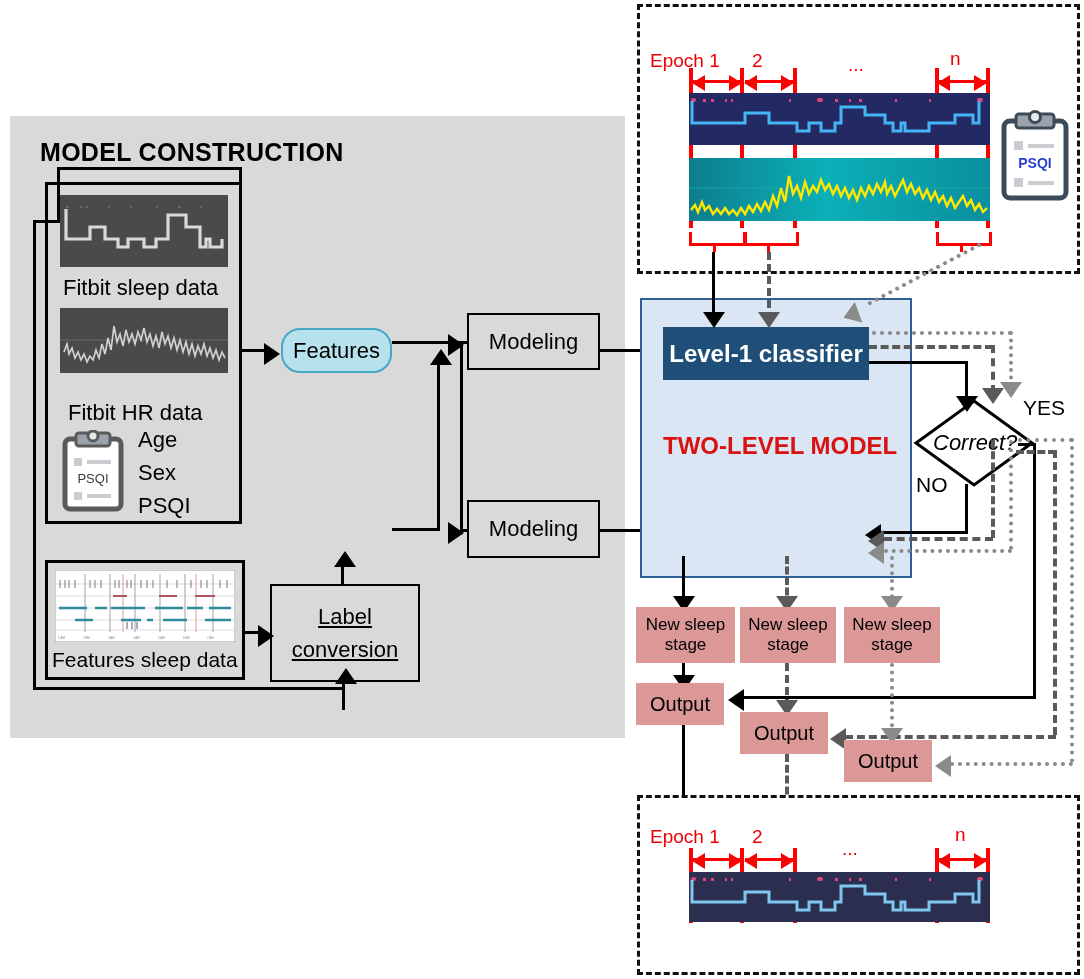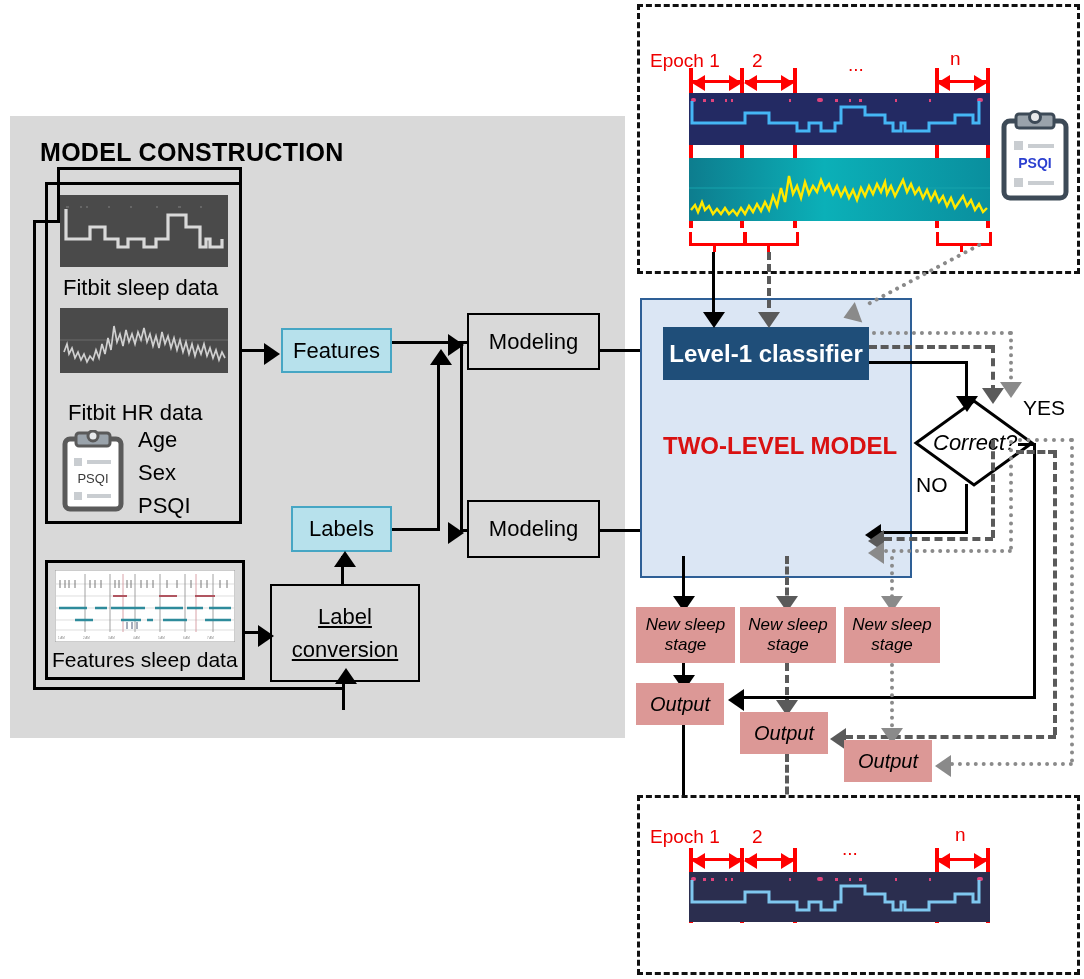--- a/index.html
+++ b/index.html
@@ -12,21 +12,21 @@
   .dashed-panel{position:absolute;background:#ffffff;border:3px dashed #111111;box-sizing:border-box;}
   .blue-panel{position:absolute;background:#dbe6f4;border:2px solid #2e5f96;box-sizing:border-box;}
   .black-box{position:absolute;background:transparent;border:3px solid #000;box-sizing:border-box;}
 
   
   .box{position:absolute;box-sizing:border-box;display:flex;align-items:center;
        justify-content:center;text-align:center;line-height:1.15;}
   .box-gray{background:#d9d9d9;border:2px solid #3f3f3f;color:#000;font-size:22px;}
   .box-cyan{background:#b7e1ec;border:2px solid #46a6c4;color:#000;font-size:22px;}
   .box-navy{background:#1f4e79;border:1px solid #1f4e79;color:#ffffff;font-size:24px;font-weight:bold;}
-  .box-pink{background:#dc9896;border:1px solid #dc9896;color:#000;font-size:17px;font-style:italic;}
+  .box-pink{background:#dc9896;border:1px solid #dc9896;color:#000;font-size:17px;}
   .box-orange{background:#ef8636;color:#ffffff;font-size:22px;
               border:2px solid #d4761f;
               clip-path:polygon(18px 0,100% 0,100% 100%,0 100%,0 18px);}
 
   
   .ttl{position:absolute;font-weight:bold;color:#000;}
   .ttl-mc{font-size:25px;letter-spacing:.3px;}
   .ttl-new{font-size:28px;letter-spacing:1.5px;}
   .ttl-pred{font-size:27px;letter-spacing:1px;}
   .lbl{position:absolute;color:#000;font-size:22px;}
@@ -175,25 +175,22 @@
         <text x="53" y="69">3 AM</text>
           <text x="78" y="69">4 AM</text>
         <text x="103" y="69">5 AM</text>
           <text x="128" y="69">6 AM</text>
         <text x="152" y="69">7 AM</text>
       </g>
     </svg>
   </div>
   <div class="lbl" style="left:52px;top:648px;font-size:21px;">Features sleep data</div>
 
-  <div class="box box-cyan" style="left:281px;top:328px;width:111px;height:45px;">
+  <div class="box box-cyan" style="left:281px;top:328px;width:111px;height:45px;border-radius:19px;">
     <span>Features</span>
-  </div>
-  <div class="box box-cyan" style="left:291px;top:506px;width:101px;height:46px;">
-    <span>Labels</span>
   </div>
 
   <div class="box box-gray" style="left:270px;top:584px;width:150px;height:98px;flex-direction:column;
               background:#d9d9d9;border:2px solid #000;text-decoration:underline;">
     <span>Label</span>
     <span style="margin-top:8px;">conversion</span>
   </div>
 
   <div class="box box-gray" style="left:467px;top:313px;width:133px;height:57px;border:2px solid #000;">
     <span>Modeling</span>

